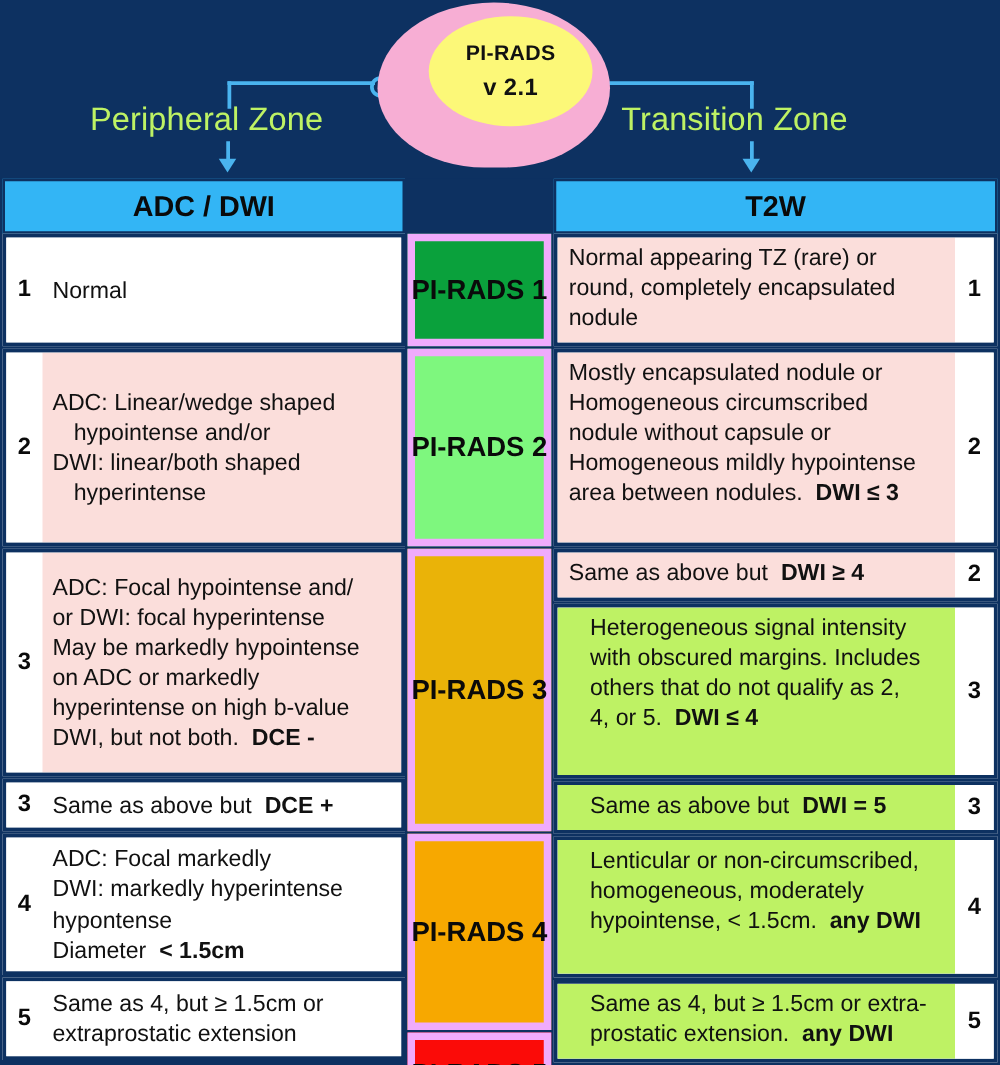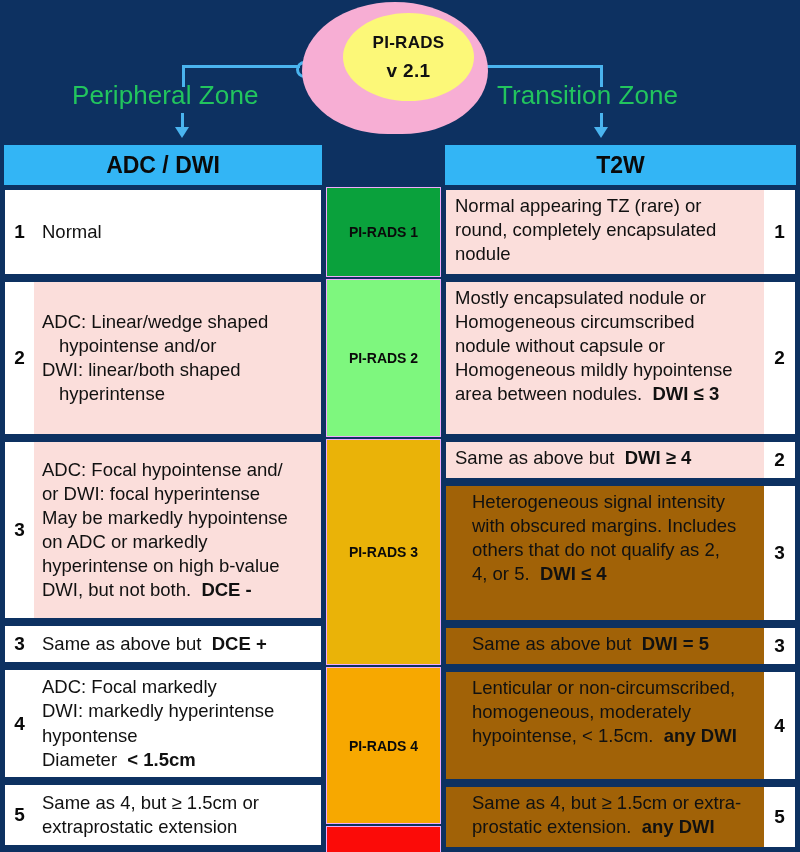--- a/index.html
+++ b/index.html
@@ -22,21 +22,21 @@
 
   
   #banner {
     position: absolute;
     left: 0; top: 0;
     width: 800px; height: 143px;
     background: #0d3161;
   }
   .zone-label {
     position: absolute;
-    color: #22c55e;
+    color: #bef264;
     font-size: 26px;
     font-weight: 400;
     letter-spacing: 0.1px;
     white-space: nowrap;
   }
   #pz-label { left: 72px; top: 80px; }
   #tz-label { left: 497px; top: 80px; }
 
   
   .conn {
@@ -158,34 +158,34 @@
   
   .rcell { display: flex; align-items: stretch; }
   .rbody {
     flex: 1 1 auto;
     padding: 4px 6px 4px 9px;
     display: flex; flex-direction: column; 
     font-size: 18.5px; line-height: 1.30;
     color: #111111;
   }
   .rbody.pink { background: #fbdedb; }
-  .rbody.white { background: #a16207; padding-left: 26px; }
+  .rbody.white { background: #bef264; padding-left: 26px; }
   .rnum {
     flex: 0 0 31px;
     background: #ffffff;
     display: flex; align-items: center; justify-content: center;
     font-size: 19px; font-weight: 700; color: #0a0a0a;
   }
 
   
   .mcell {
     box-sizing: border-box;
-    border: 1px solid #f0abfc;
+    border: 6px solid #f0abfc;
     display: flex; align-items: center; justify-content: center;
-    font-size: 14px; font-weight: 700; color: #0a0a0a;
+    font-size: 22px; font-weight: 700; color: #0a0a0a;
     white-space: nowrap;
     text-align: right;
   }
   .mcell + .mcell { margin-top: 2px; }
 
   b { font-weight: 700; }
   .ind { padding-left: 17px; }
 </style>
 </head>
 <body>

